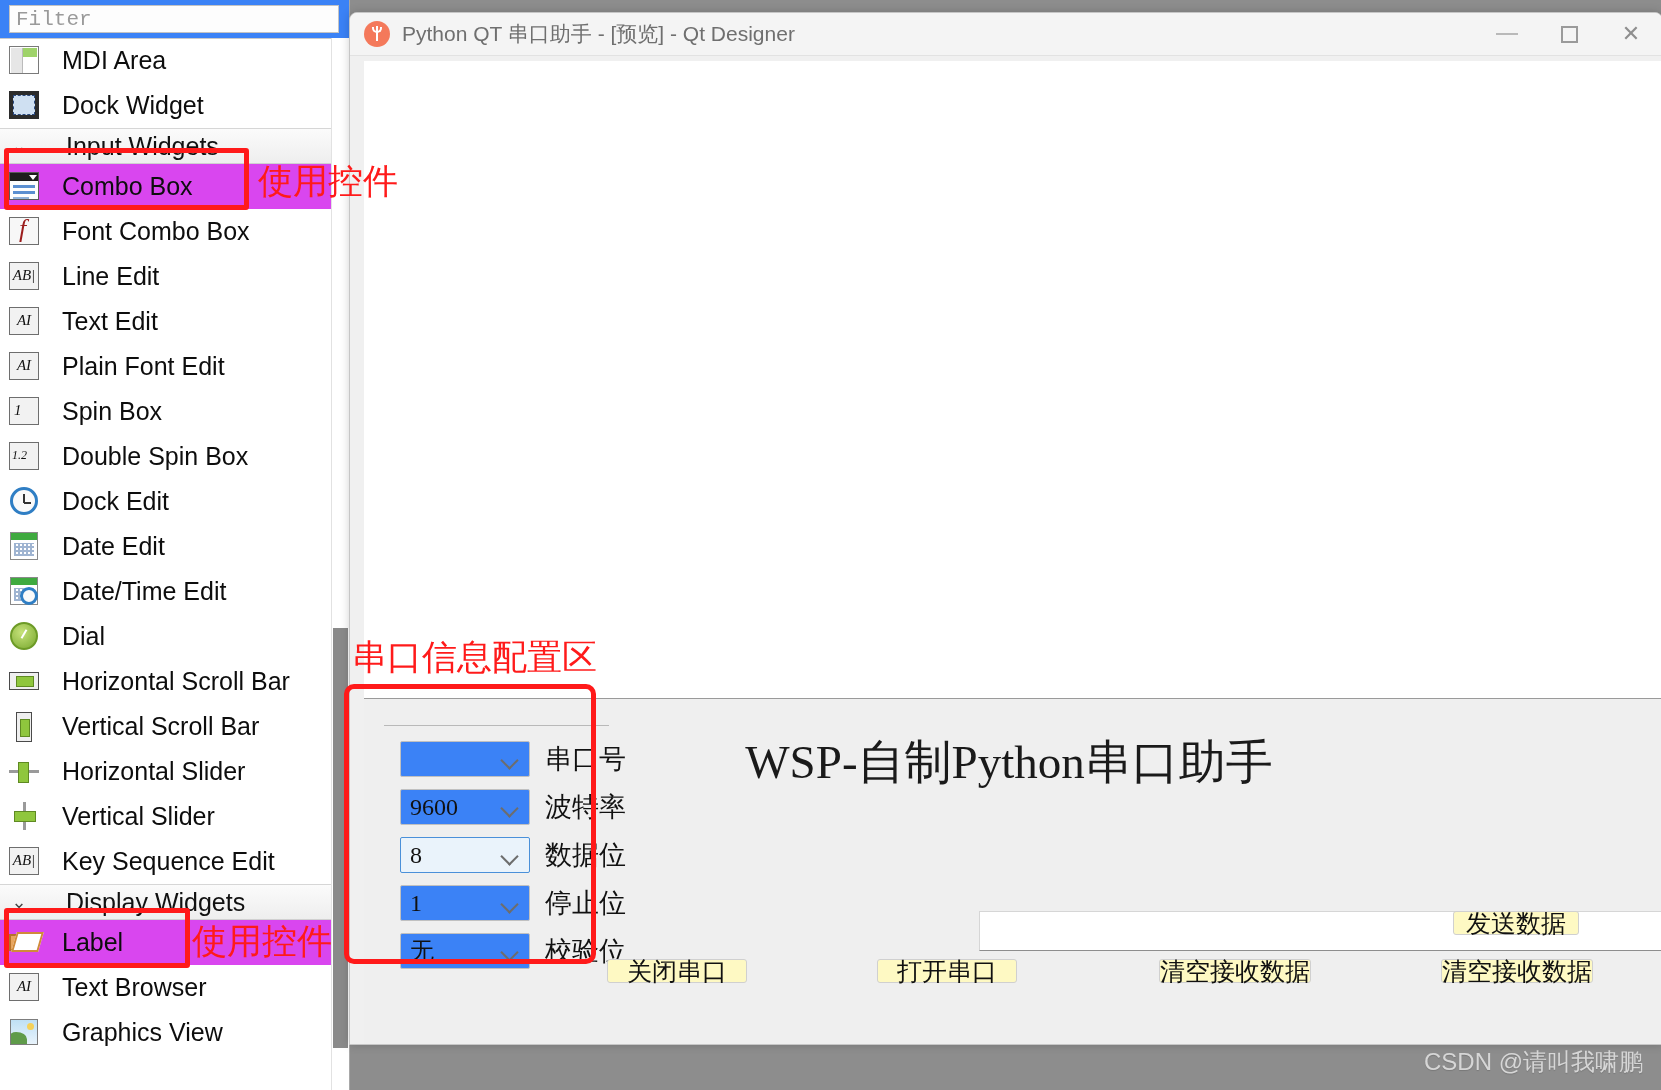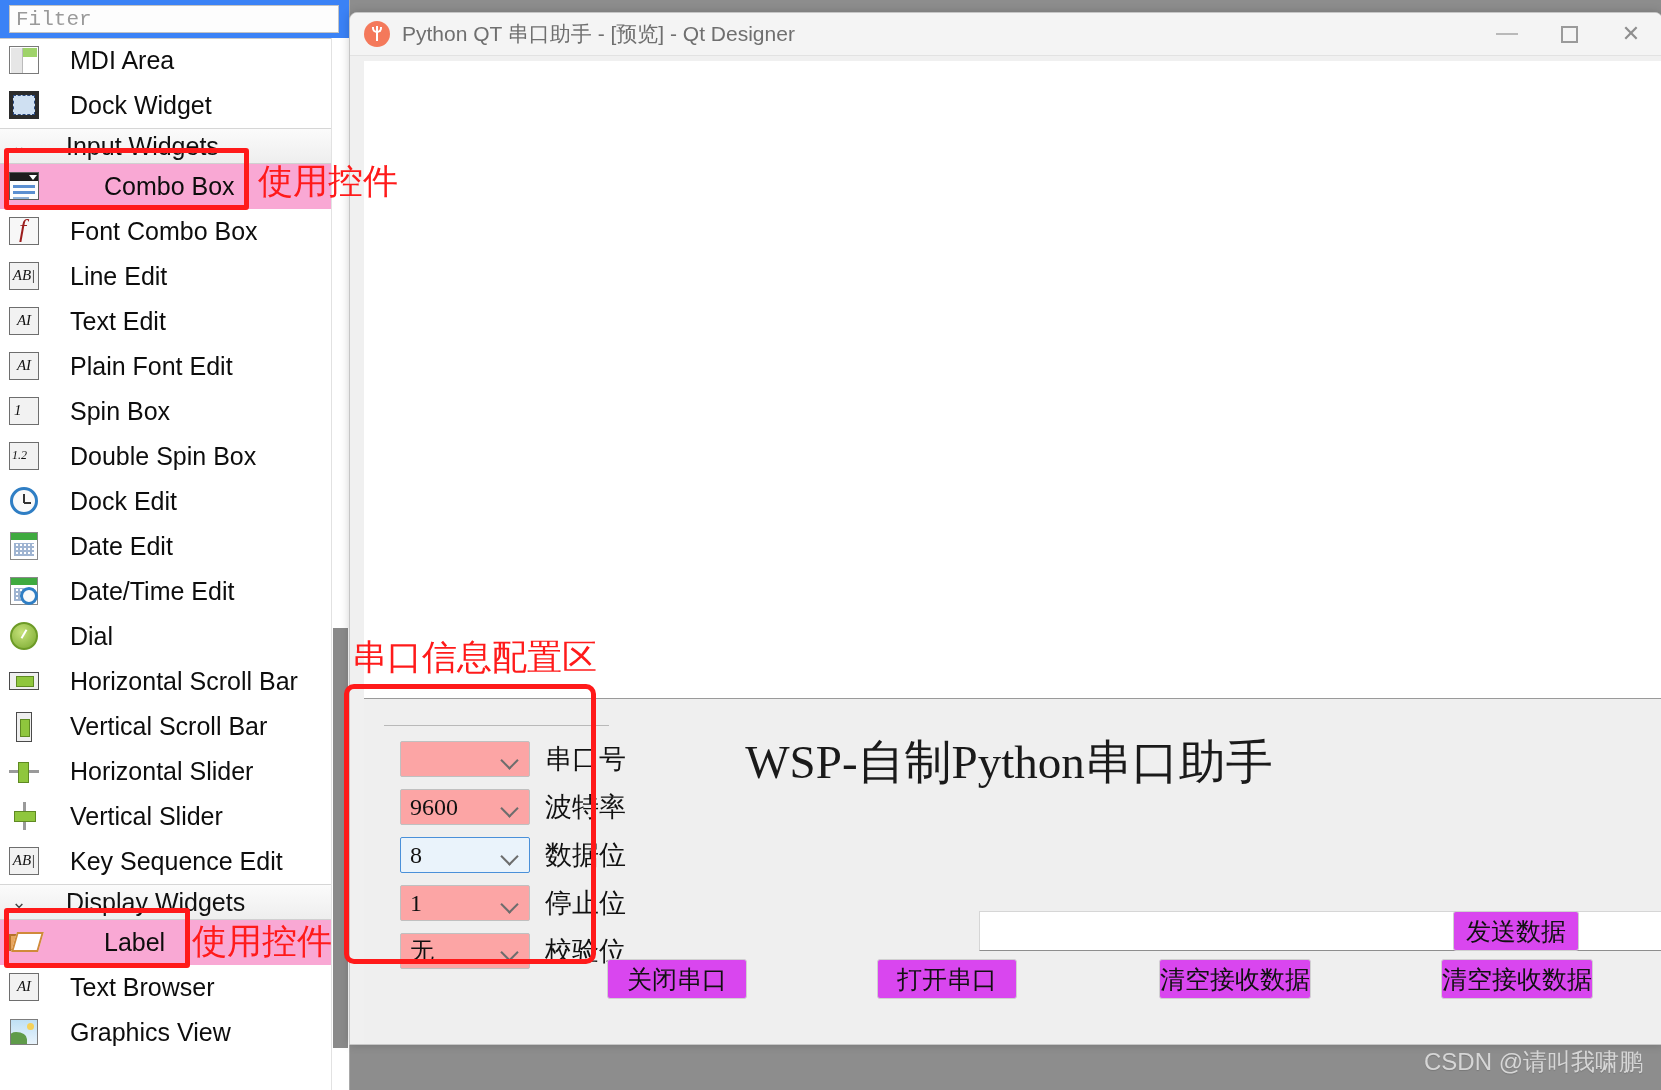--- a/index.html
+++ b/index.html
@@ -25,21 +25,21 @@
     font-size:21px;color:#9a9a9a;padding-left:6px;line-height:28px;
     font-family:"Liberation Mono","DejaVu Sans Mono",monospace;
     box-sizing:border-box;
   }
   .wlist{position:absolute;left:0;top:38px;width:349px;}
   .w-item{
     position:relative;height:45px;display:flex;align-items:center;
     padding-left:8px;box-sizing:border-box;
   }
   .w-item .lbl{
-    font-size:25px;color:#0d0d0d;margin-left:28px;
+    font-size:25px;color:#0d0d0d;margin-left:20px;
     font-family:"Liberation Sans","DejaVu Sans",sans-serif;
     white-space:nowrap;
   }
   .w-group{
     position:relative;height:36px;display:flex;align-items:center;
     background:linear-gradient(#fbfbfb,#eeeeee);
     border-top:1px solid #d6d6d6;border-bottom:1px solid #d0d0d0;
     padding-left:8px;box-sizing:border-box;
   }
   .w-group .chev{
@@ -101,21 +101,21 @@
   .ic-vsl:before{content:"";position:absolute;left:14px;top:0;width:3px;height:28px;background:#9a9a9a;}
   .ic-vsl:after{content:"";position:absolute;left:5px;top:9px;width:20px;height:9px;background:#8fc63d;border:1px solid #5f8a22;}
   .ic-label{position:absolute;left:1px;top:3px;width:30px;height:24px;}
   .ic-label:after{content:"";position:absolute;left:5px;top:2px;width:23px;height:16px;background:#fff;border:2px solid #d08a3a;transform:skewX(-16deg);}
   .ic-label:before{content:"";position:absolute;left:0px;top:4px;width:9px;height:13px;background:#e8a55e;border:2px solid #b5722a;}
   .ic-gv{position:absolute;left:2px;top:2px;width:28px;height:26px;background:linear-gradient(#bfe0f5,#e8f3fb);border:1px solid #7d7d7d;box-sizing:border-box;overflow:hidden;}
   .ic-gv:after{content:"";position:absolute;left:-2px;bottom:0;width:18px;height:12px;background:#5f9b4a;border-radius:40% 60% 0 0;}
   .ic-gv:before{content:"";position:absolute;right:3px;top:3px;width:7px;height:7px;border-radius:50%;background:#f5d15a;}
 
   
-  .sel-row{background:#f9a8d4;gap:34px;}
+  .sel-row{background:#d946ef;}
   .redbox{
     position:absolute;border:5px solid #ff1a1a;border-radius:3px;
     box-sizing:border-box;pointer-events:none;z-index:30;
   }
   .red-text{
     position:absolute;color:#ff1a1a;font-size:35px;z-index:31;white-space:nowrap;
     font-family:"DejaVu Sans","Liberation Sans",sans-serif;
   }
 
   
@@ -180,21 +180,21 @@
 
   
   #combo-group{
     position:absolute;left:8px;top:32px;width:245px;height:265px;
   }
   #combo-divider{
     position:absolute;left:12px;top:-6px;width:225px;height:1px;background:#b9b9b9;
   }
   .crow{position:absolute;left:28px;display:flex;align-items:flex-end;}
   .combo{
-    width:130px;height:36px;background:#fca5a5;border:1px solid #c0c0c0;
+    width:130px;height:36px;background:#3b82f6;border:1px solid #c0c0c0;
     border-radius:2px;position:relative;box-sizing:border-box;
     display:flex;align-items:center;
   }
   .combo.focused{border:1px solid #4a90d9;background:#eaf3fb;}
   .combo .cval{
     font-size:24px;color:#111;padding-left:9px;
     font-family:"Liberation Serif","DejaVu Serif",serif;
   }
   .combo .carrow{
     position:absolute;right:13px;top:12px;width:11px;height:11px;
@@ -206,21 +206,21 @@
     font-family:"Liberation Serif","DejaVu Serif",serif;
   }
 
   
   #send-input{
     position:absolute;left:615px;top:12px;width:820px;height:40px;
     background:#fff;border:1px solid #d6d6d6;border-bottom:1px solid #8e8e8e;
     box-sizing:border-box;
   }
   .qbtn{
-    position:absolute;height:40px;background:#d946ef;border:1px solid #d0d0d0;
+    position:absolute;height:24px;background:#fef9c3;border:1px solid #d0d0d0;
     border-radius:3px;display:flex;align-items:center;justify-content:center;
     font-size:25px;color:#111;white-space:nowrap;box-sizing:border-box;
     font-family:"Liberation Serif","DejaVu Serif",serif;
   }
 
   
   #watermark{
     position:absolute;right:18px;bottom:12px;
     font-size:24px;color:#d6d6d6;z-index:60;white-space:nowrap;
     text-shadow:0 1px 1px rgba(0,0,0,.15);

